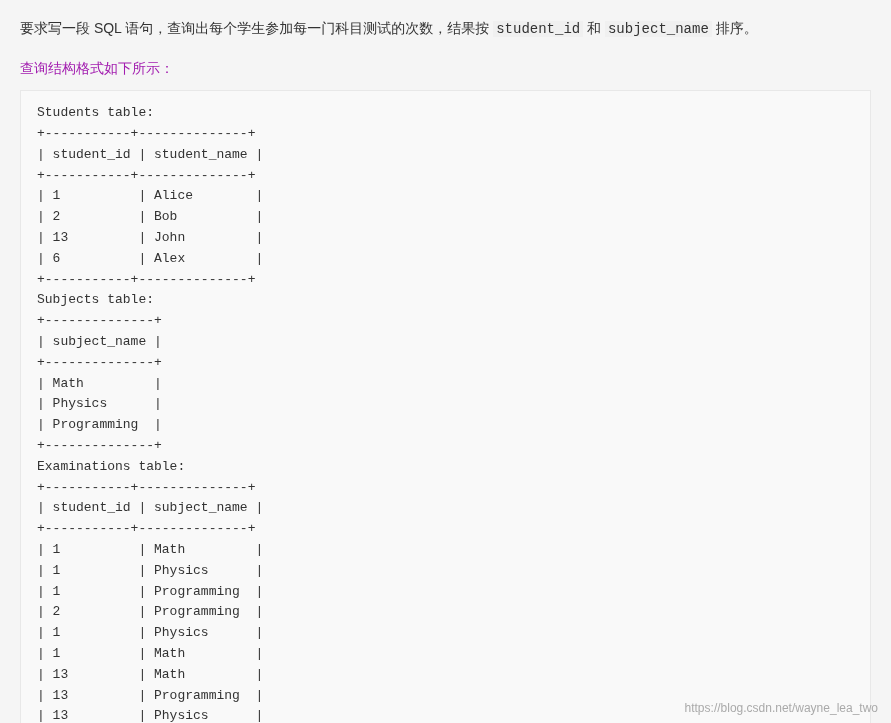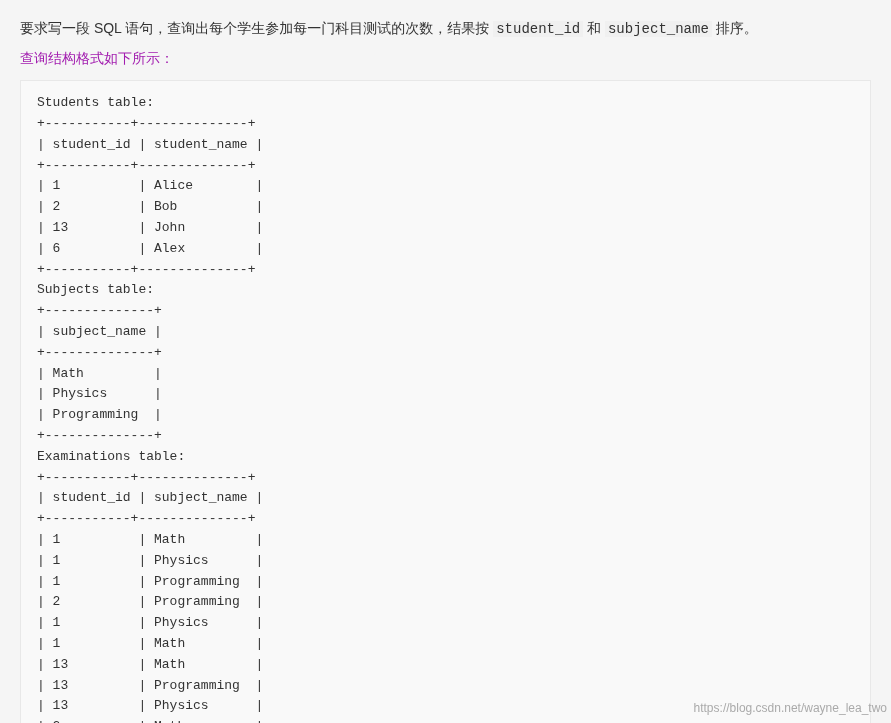--- a/index.html
+++ b/index.html
@@ -8,21 +8,21 @@
       font-family: 'SimSun', 'Microsoft YaHei', Arial, sans-serif;
       font-size: 14px;
       color: #333;
       padding: 16px 20px;
       width: 891px;
       min-height: 723px;
     }
     .intro-text {
       font-size: 14px;
       line-height: 1.8;
-      margin-bottom: 8px;
+      margin-bottom: 18px;
       color: #333;
     }
     .intro-text code {
       font-family: 'Courier New', monospace;
       background: #f0f0f0;
       padding: 0 3px;
     }
     .query-desc {
       font-size: 14px;
       margin-bottom: 12px;
@@ -36,21 +36,21 @@
       font-size: 13px;
       color: #333;
       line-height: 1.6;
       white-space: pre;
       display: block;
       margin-bottom: 0;
     }
     .watermark {
       position: fixed;
       bottom: 8px;
-      right: 4px;
+      right: 13px;
       font-size: 12px;
       color: #aaa;
       font-family: Arial, sans-serif;
     }
   </style>
 </head>
 <body>
 
 <p class="intro-text">
   要求写一段 SQL 语句，查询出每个学生参加每一门科目测试的次数，结果按 <code>student_id</code> 和 <code>subject_name</code> 排序。

